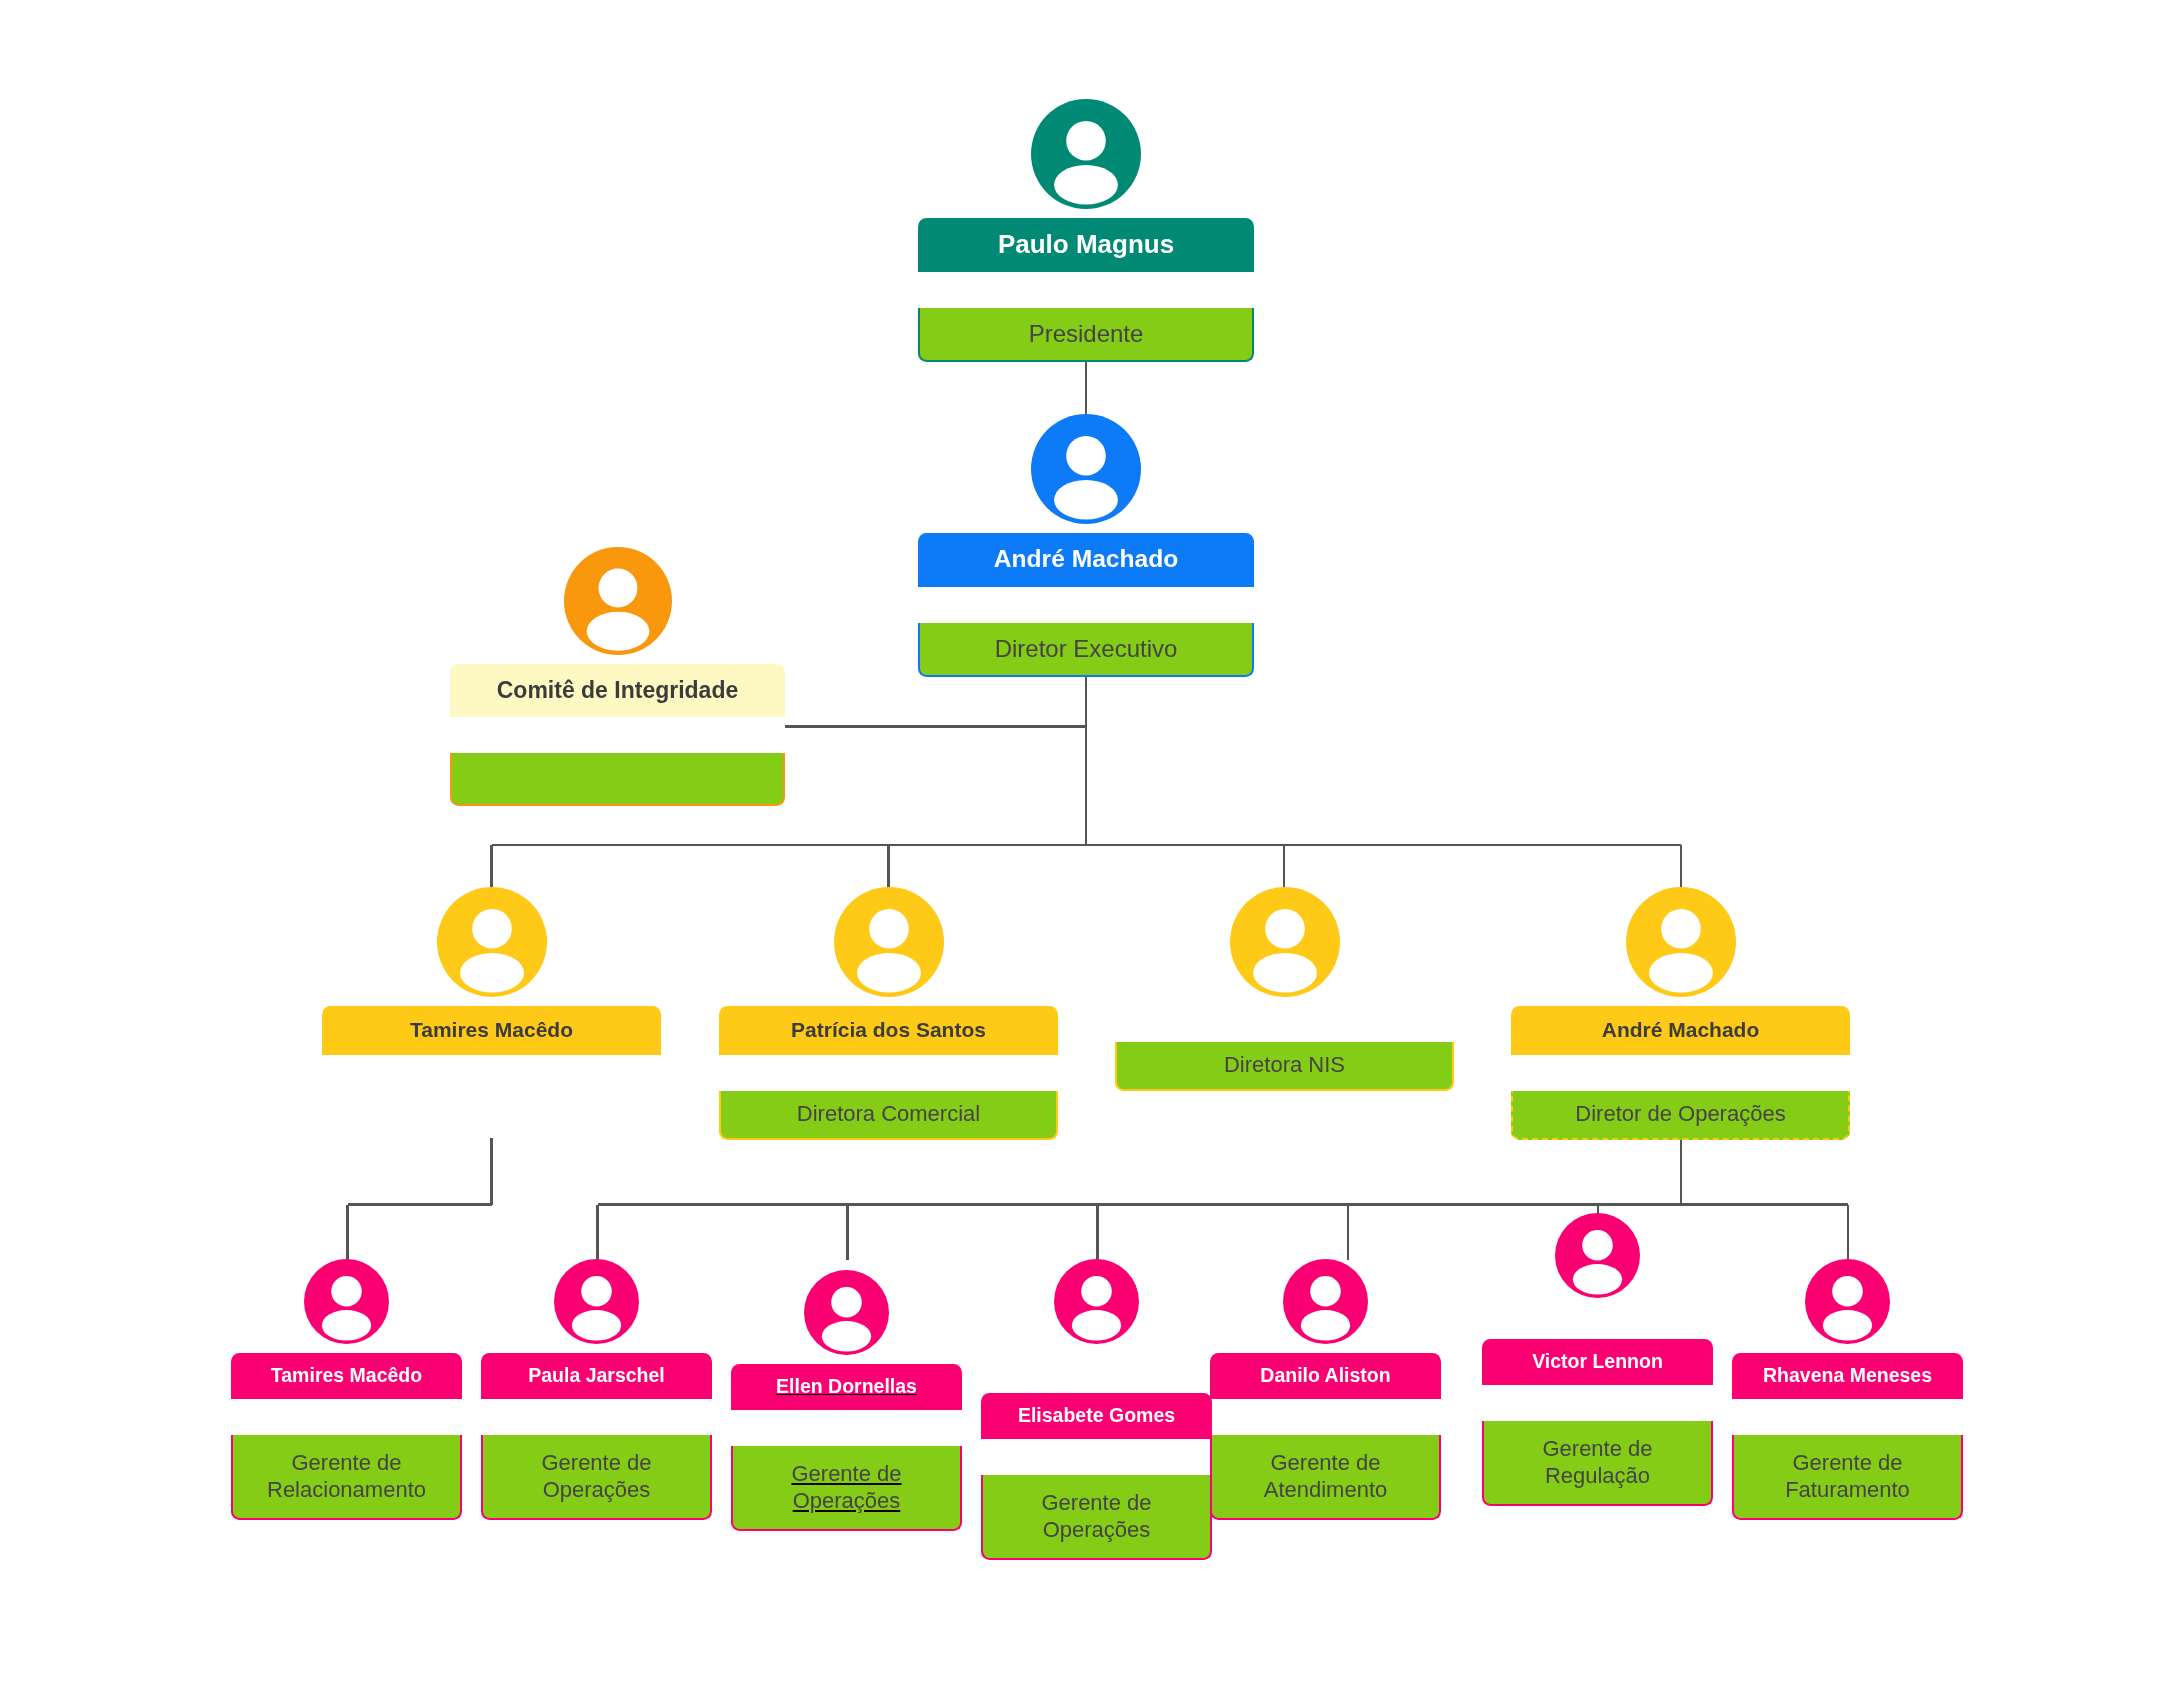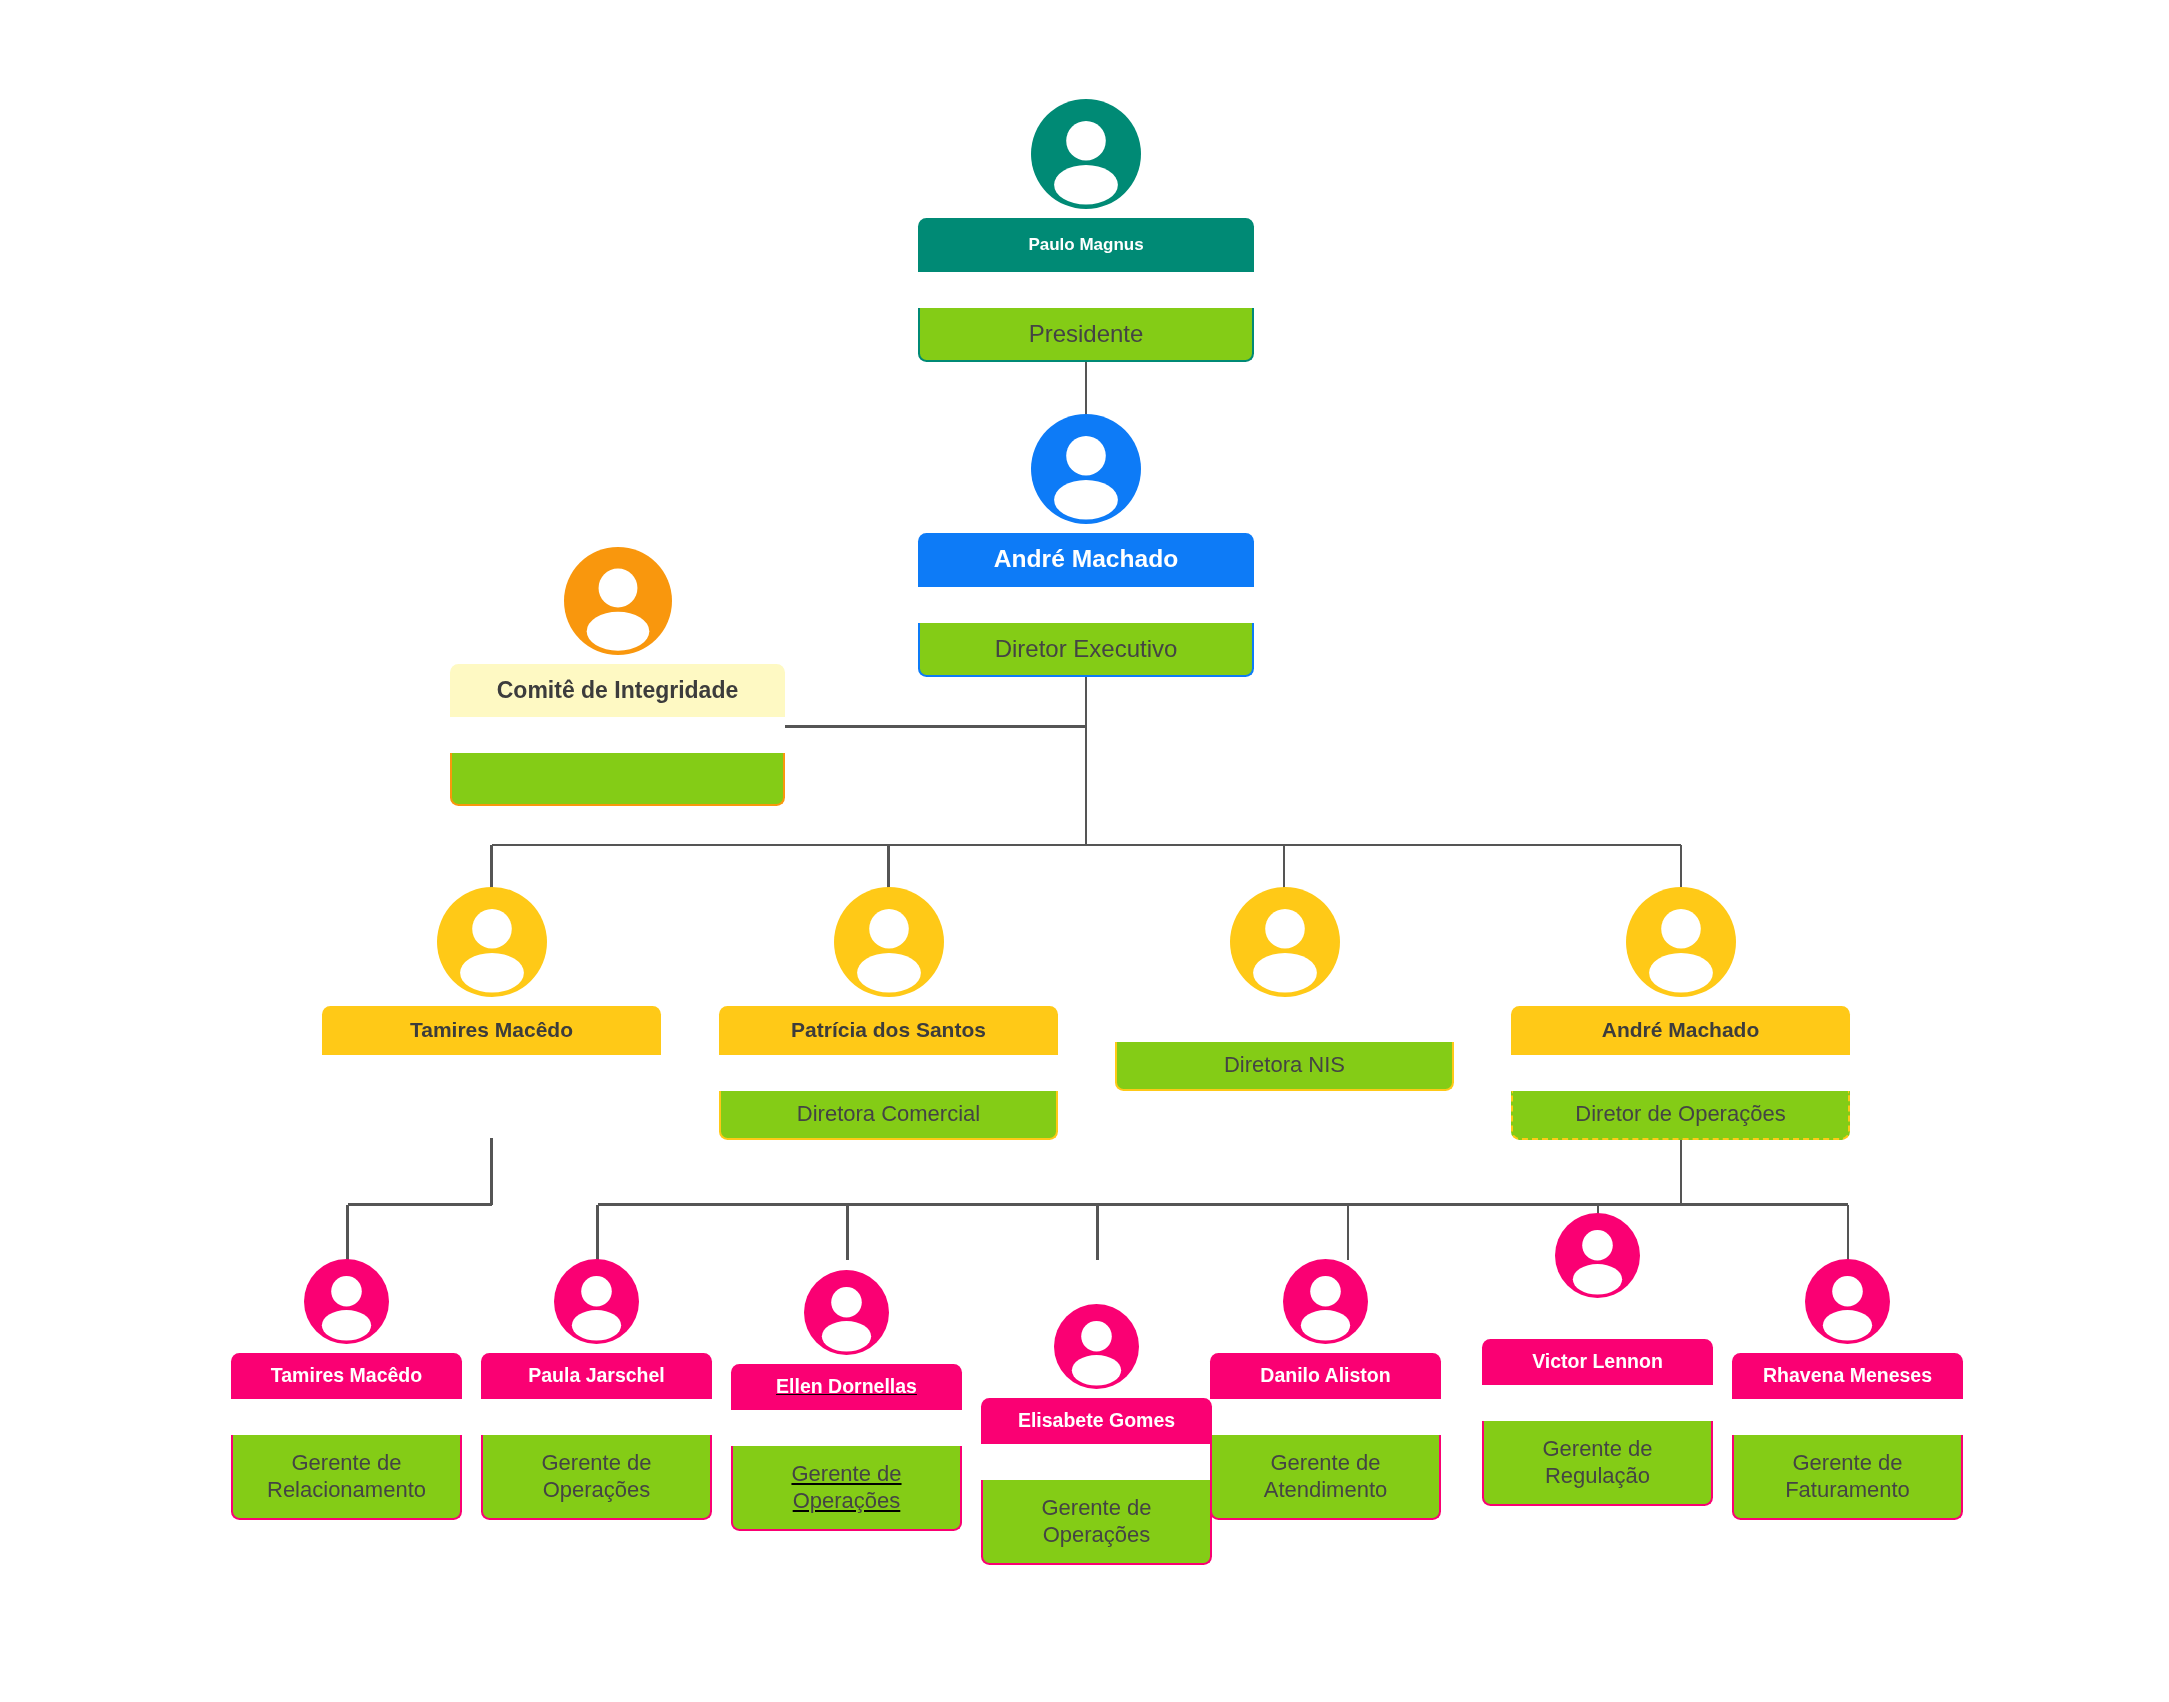--- a/index.html
+++ b/index.html
@@ -68,21 +68,21 @@
     justify-content: center;
     padding: 3.4px 5.1px;
     margin-top: 36px;
   }
 
   
   .lvl-pres .card { box-shadow: none; }
   .lvl-pres .card-title {
     background: #008a75;
     color: #ffffff;
-    font-size: 17px;
+    font-size: 26px;
     height: 54px;
   }
   .lvl-pres .card-sub {
     border: 2.5px solid #008a75;
     border-top: none;
     font-size: 24px;
     height: 54px;
   }
 
   
@@ -295,21 +295,21 @@
       <circle cx="50" cy="38" r="18" fill="#ffffff"></circle>
       <ellipse cx="50" cy="78" rx="29" ry="18" fill="#ffffff"></ellipse>
     </svg>
     <div class="card">
       <div class="card-title">Ellen Dornellas</div>
       <div class="card-sub">Gerente de
 Operações</div>
     </div>
   </div>
 
-  <div class="node lvl-mgr" style="left:981px; top:1304px; width:231px;">
+  <div class="node lvl-mgr" style="left:981px; top:1259px; width:231px;gap:40px;">
     <svg class="avatar" width="85" height="85" viewBox="0 0 100 100">
       <circle cx="50" cy="50" r="50" fill="#fa0073"></circle>
       <circle cx="50" cy="38" r="18" fill="#ffffff"></circle>
       <ellipse cx="50" cy="78" rx="29" ry="18" fill="#ffffff"></ellipse>
     </svg>
     <div class="card">
       <div class="card-title">Elisabete Gomes</div>
       <div class="card-sub">Gerente de
 Operações</div>
     </div>

